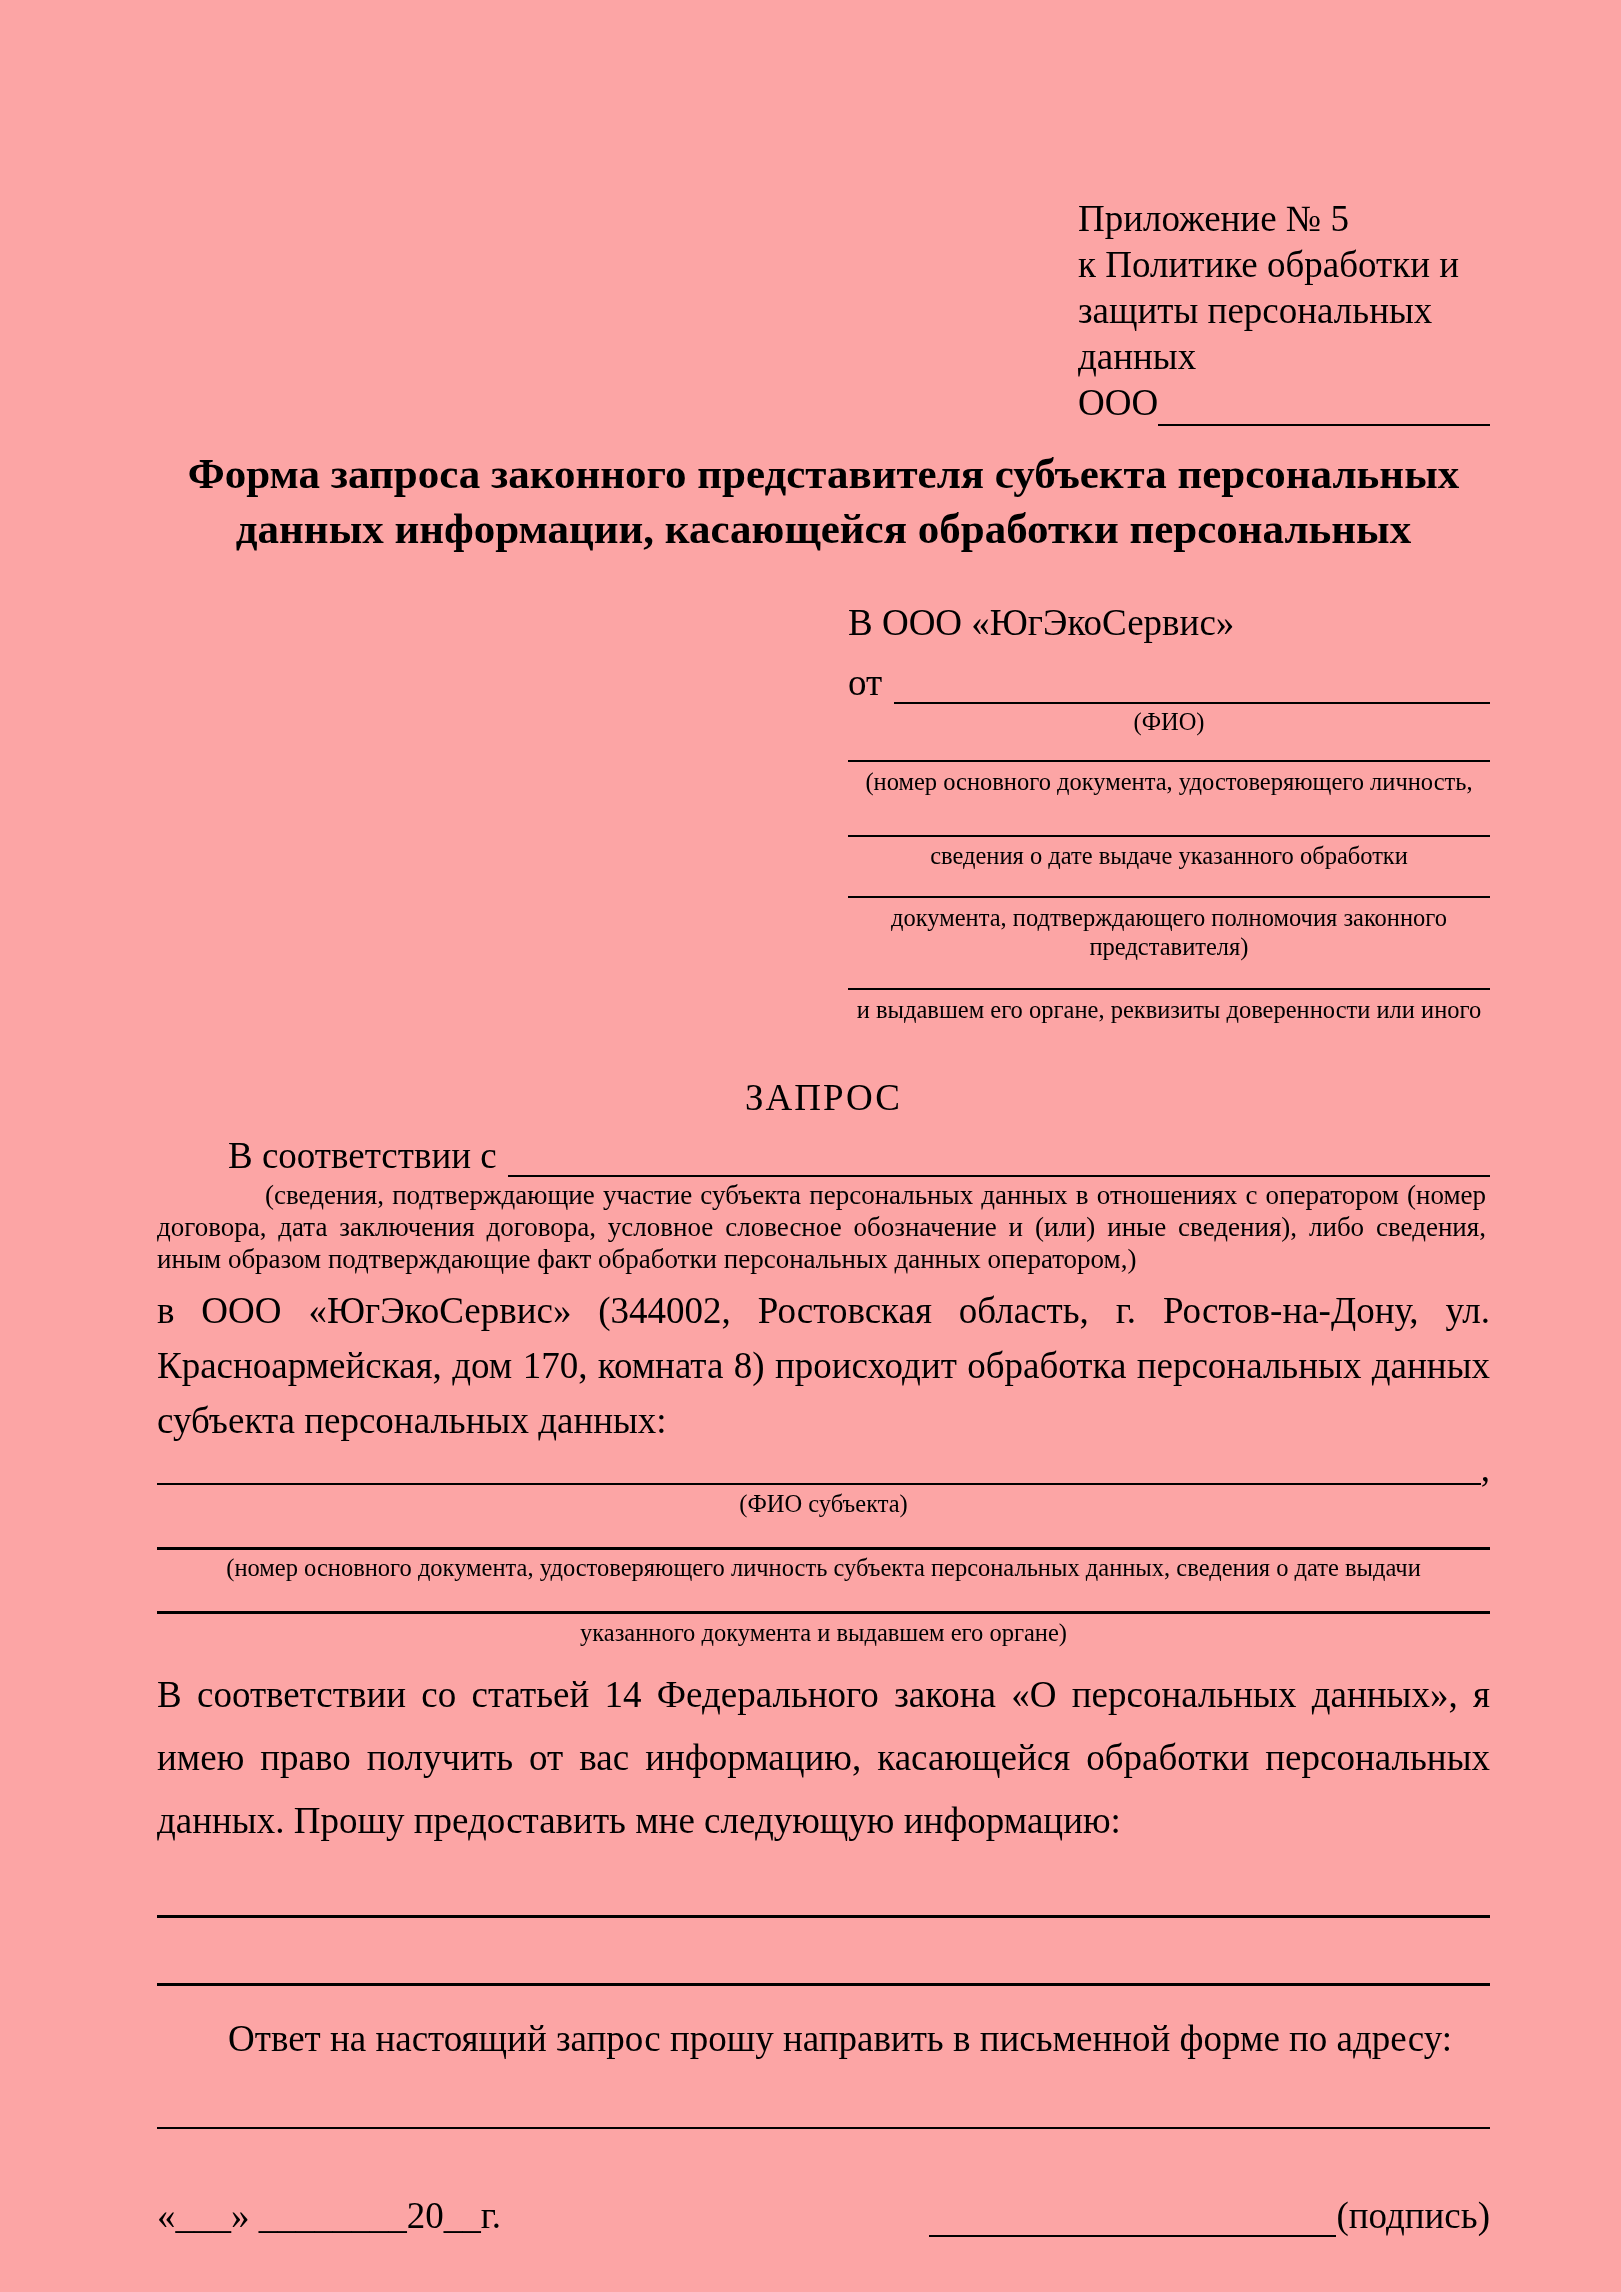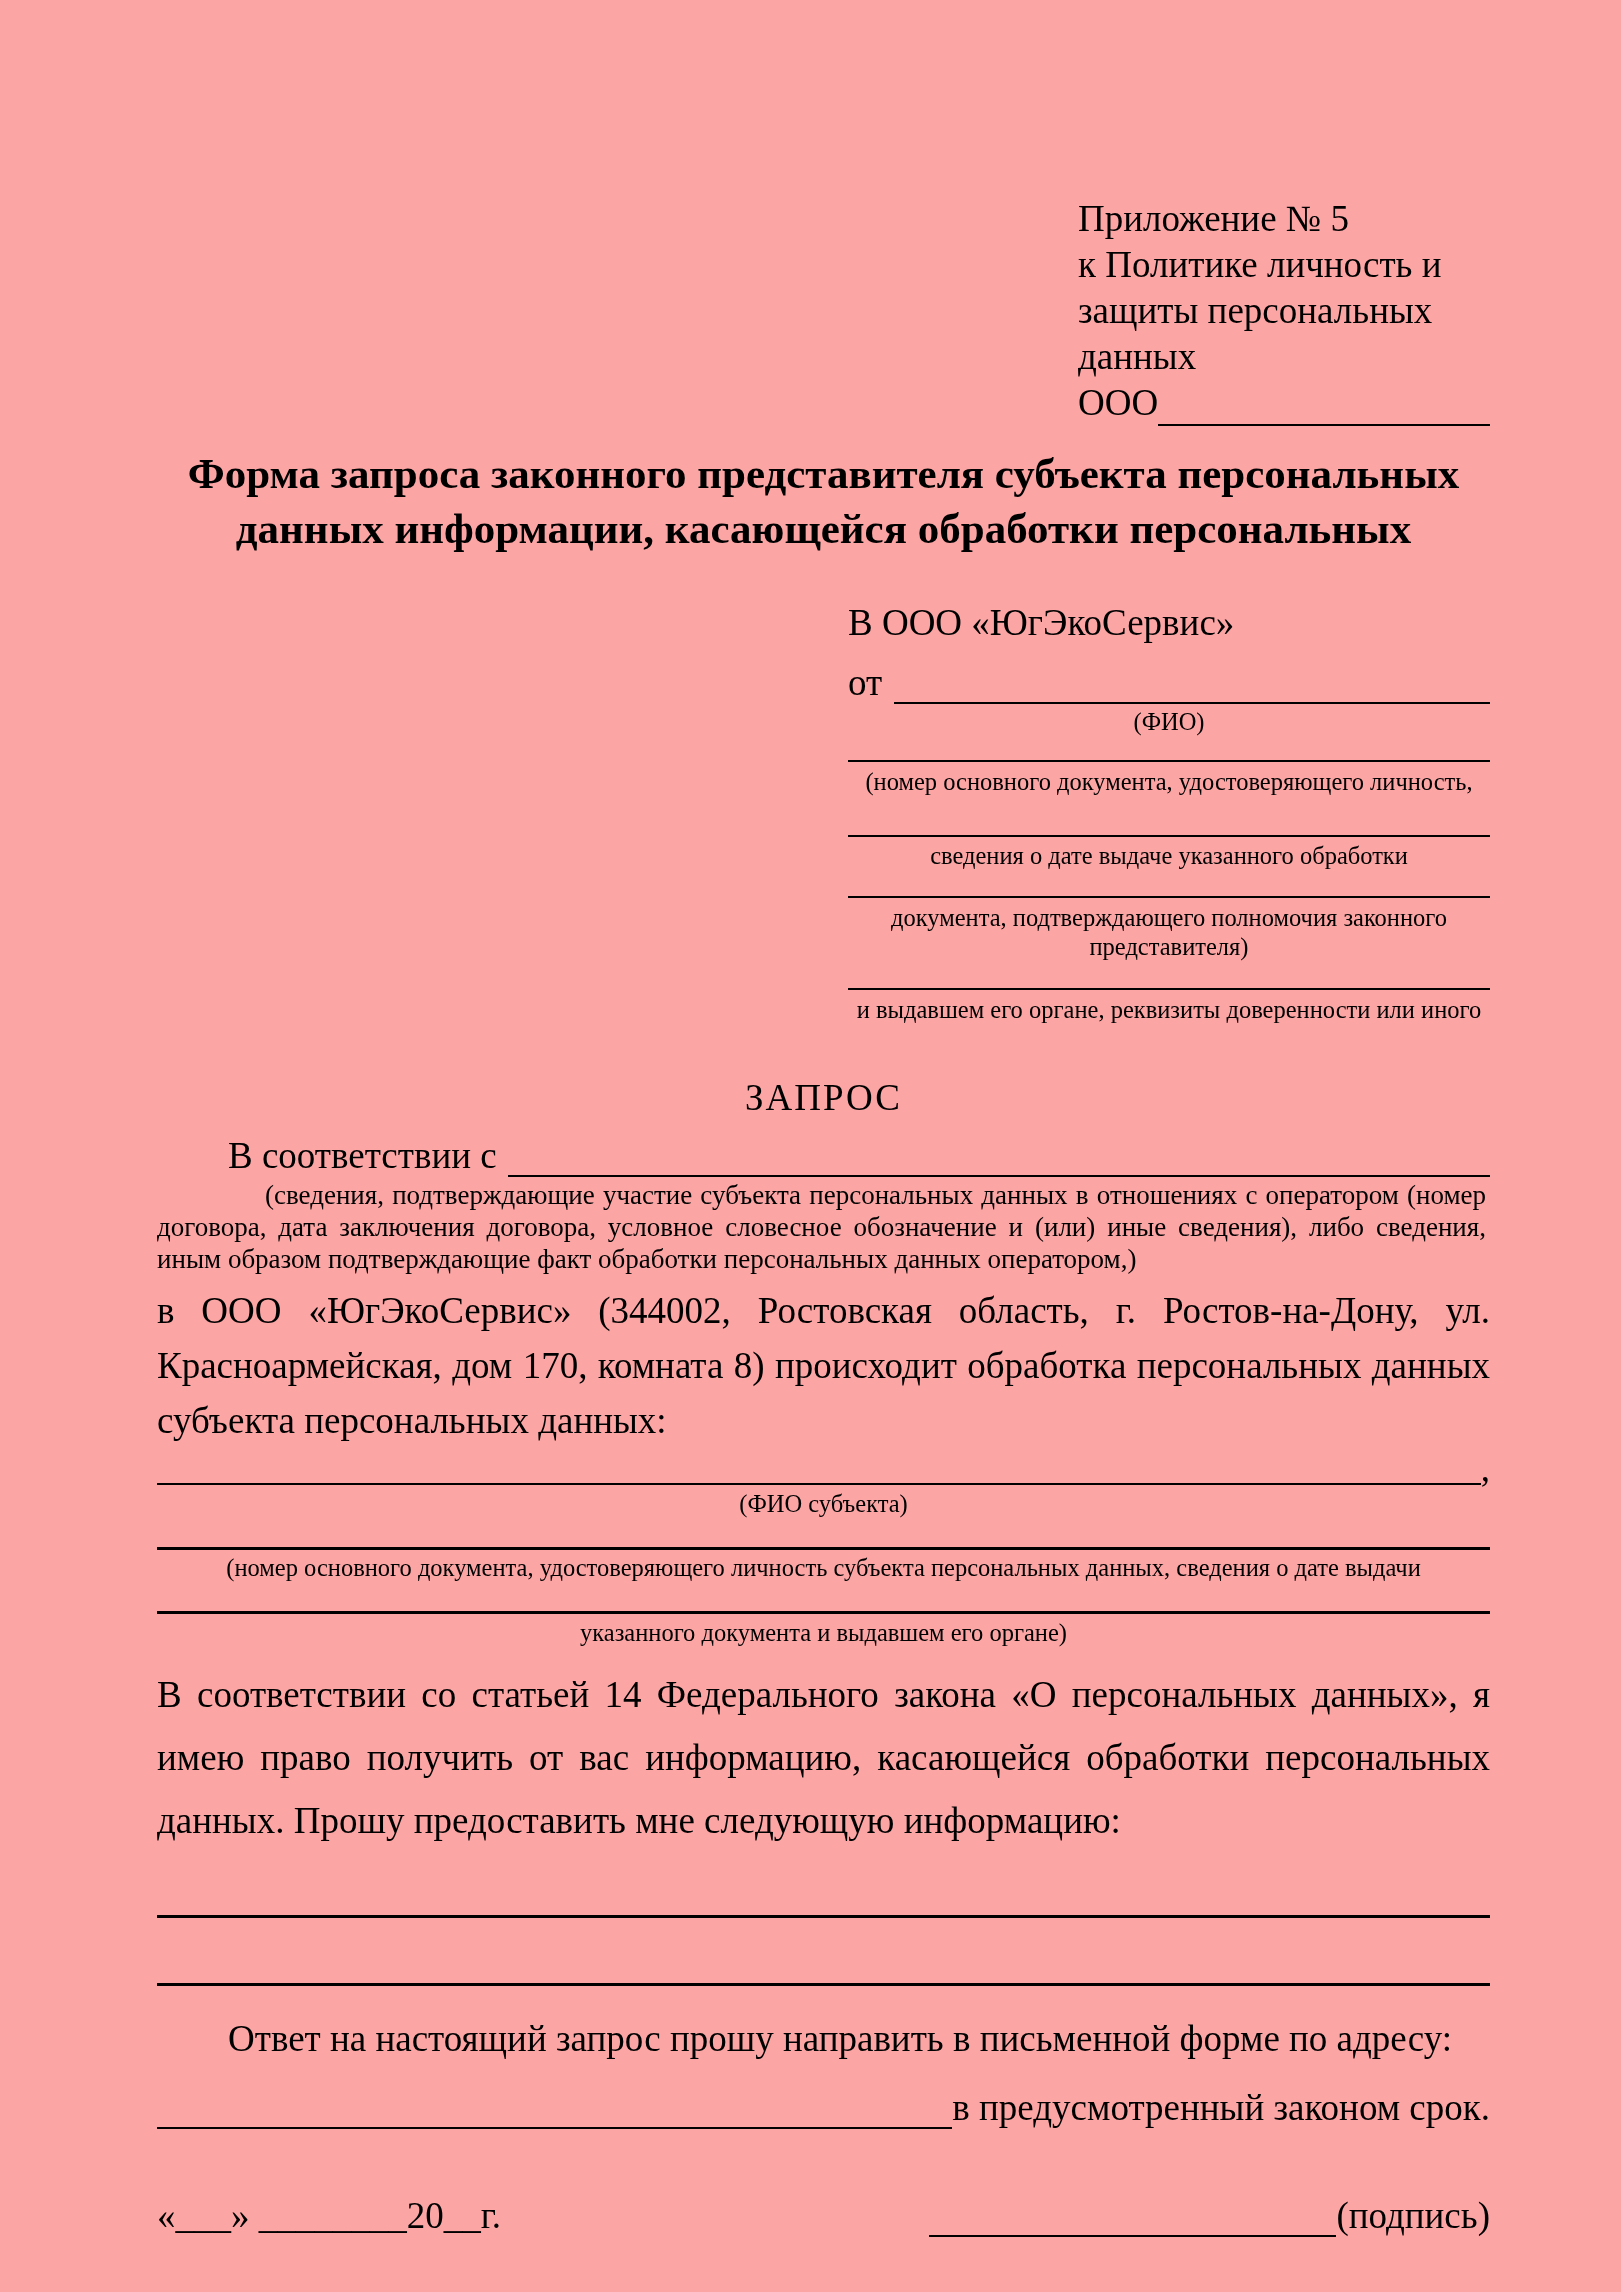--- a/index.html
+++ b/index.html
@@ -59,21 +59,21 @@
   .sig-line{width:407px;border-bottom:2.9px solid #000;height:9.8px;}
   .sig-cap{white-space:nowrap;}
 </style>
 </head>
 <body>
 
 <div class="page">
 
   <div class="annex">
     <div>Приложение № 5</div>
-    <div>к Политике личность и</div>
+    <div>к Политике обработки и</div>
     <div>защиты персональных данных</div>
     <div class="annex-row">
       <span>ООО</span>
       <span class="fill"></span>
     </div>
   </div>
 
   <div class="title">
     <div>Форма запроса законного представителя субъекта персональных</div>
     <div>данных информации, касающейся обработки персональных</div>
@@ -124,21 +124,20 @@
   <div class="center-cap">указанного документа и выдавшем его органе)</div>
 
   <p class="body2">В соответствии со статьей 14 Федерального закона «О персональных данных», я имею право получить от вас информацию, касающейся обработки персональных данных. Прошу предоставить мне следующую информацию:</p>
 
   <div class="blank-hr1"></div>
   <div class="blank-hr2"></div>
 
   <p class="reply">Ответ на настоящий запрос прошу направить в письменной форме по адресу:</p>
   <div class="address-row">
     <span class="fill"></span>
-    <span class="suffix">в предусмотренный законом срок.</span>
   </div>
 
   <div class="footer-row">
     <span class="footer-date">«___» ________20__г.</span>
     <span class="sig">
       <span class="sig-line"></span>
       <span class="sig-cap">(подпись)</span>
     </span>
   </div>
 

